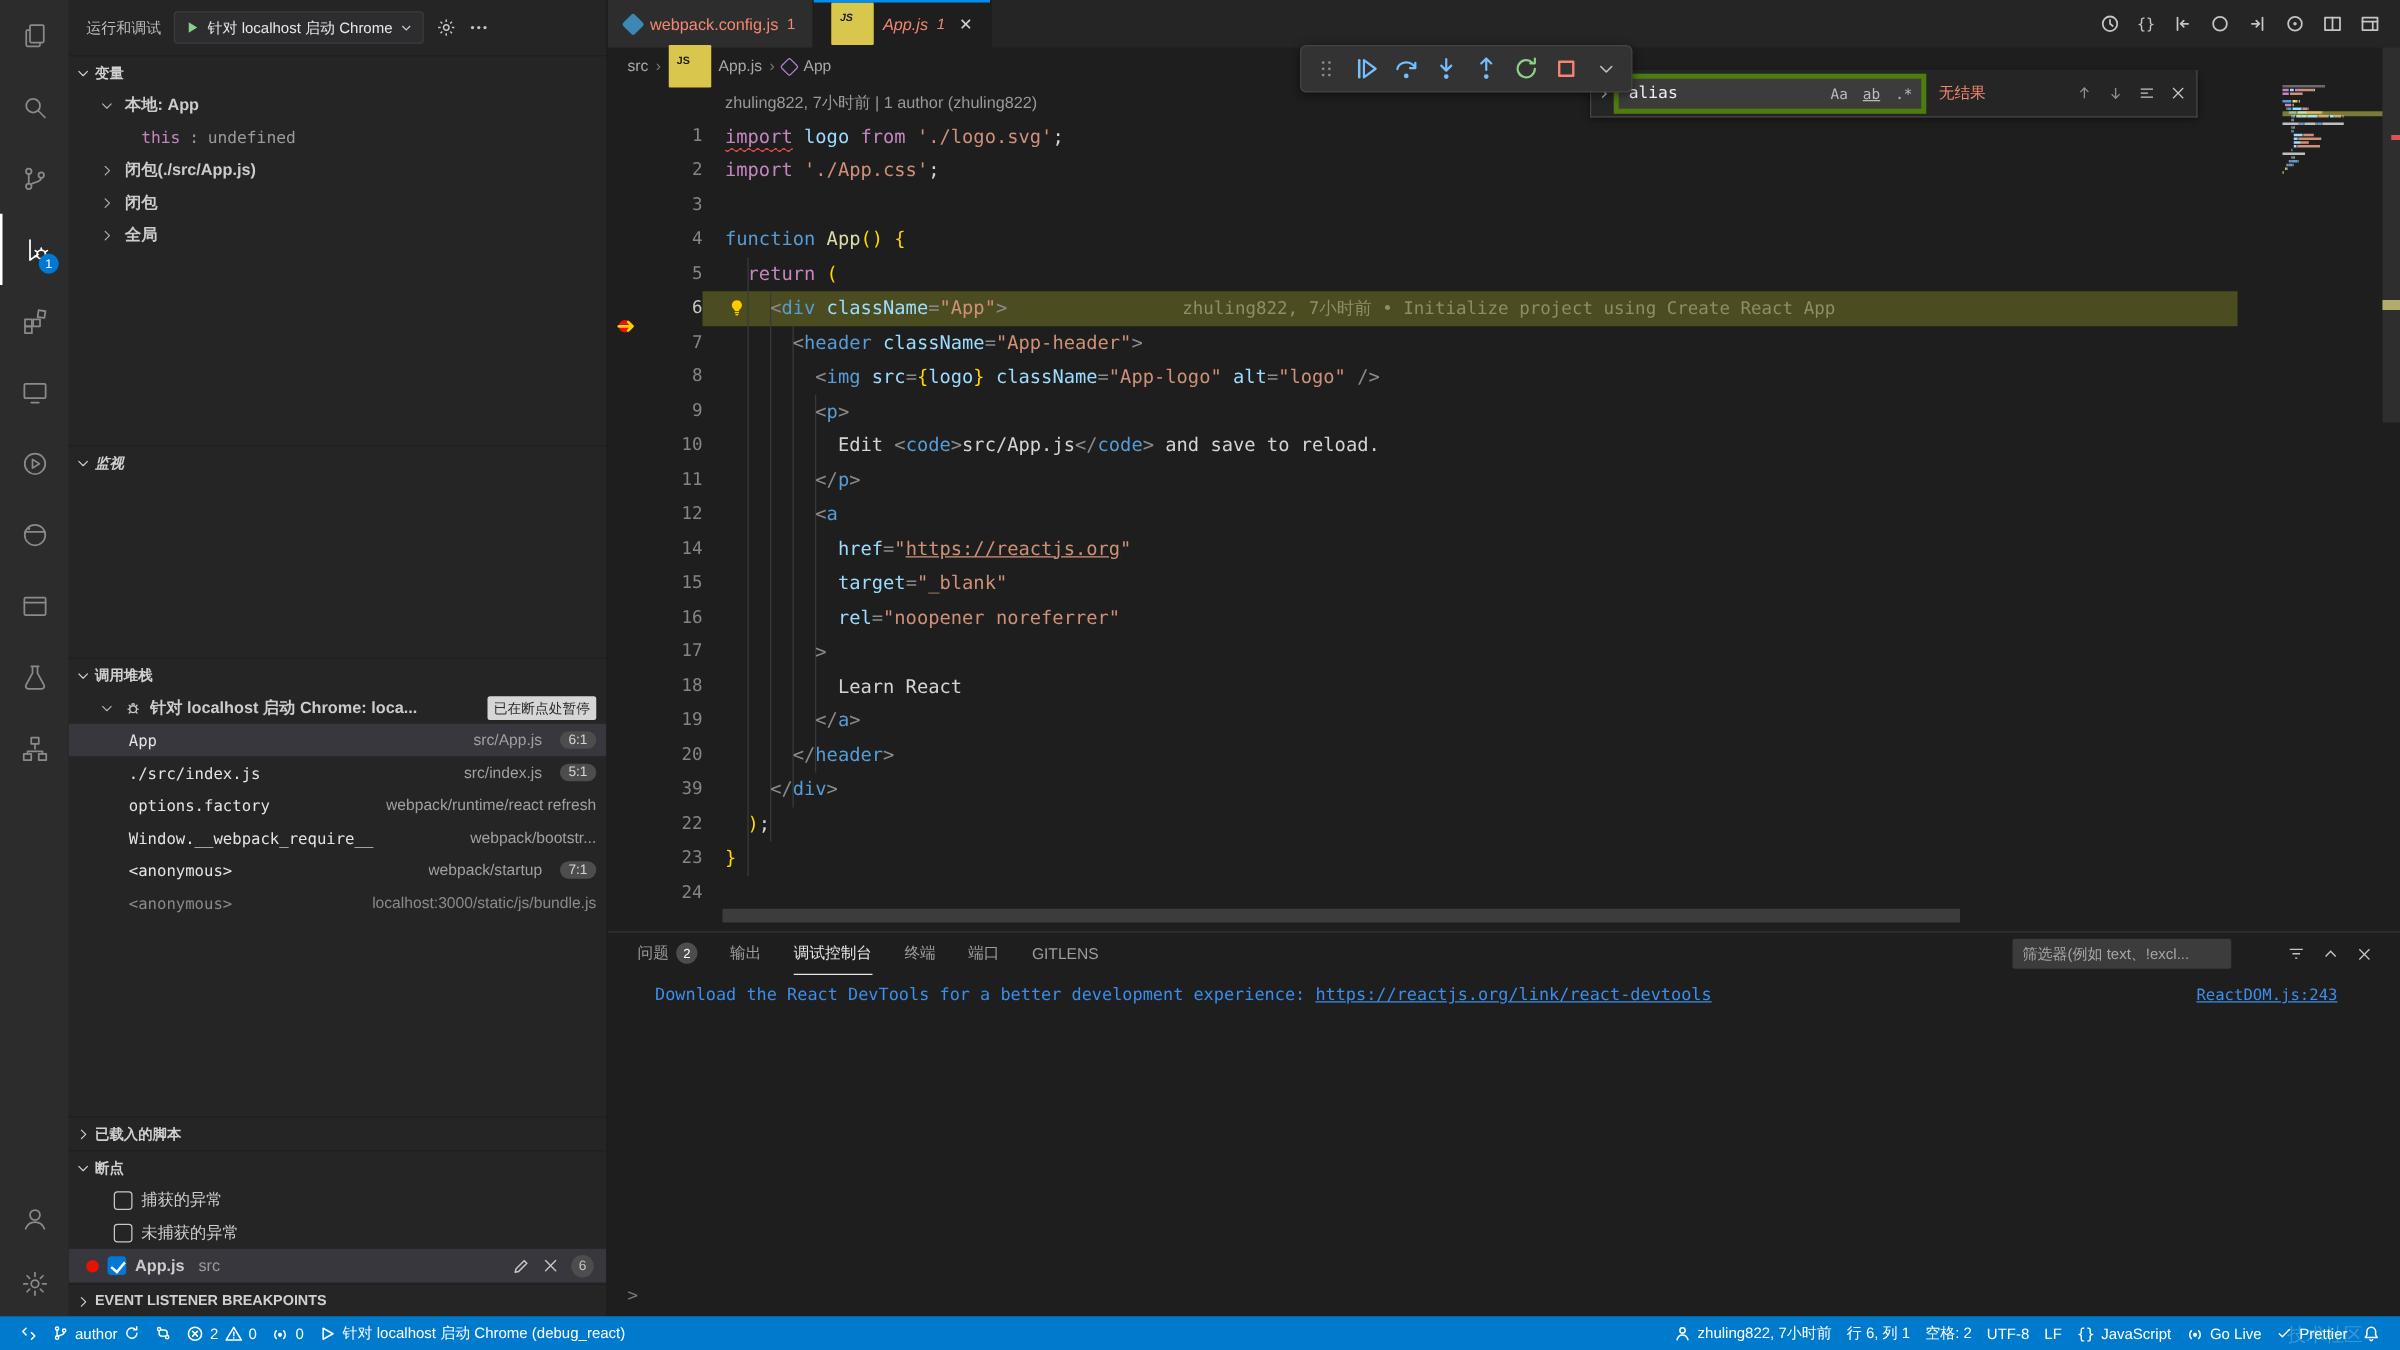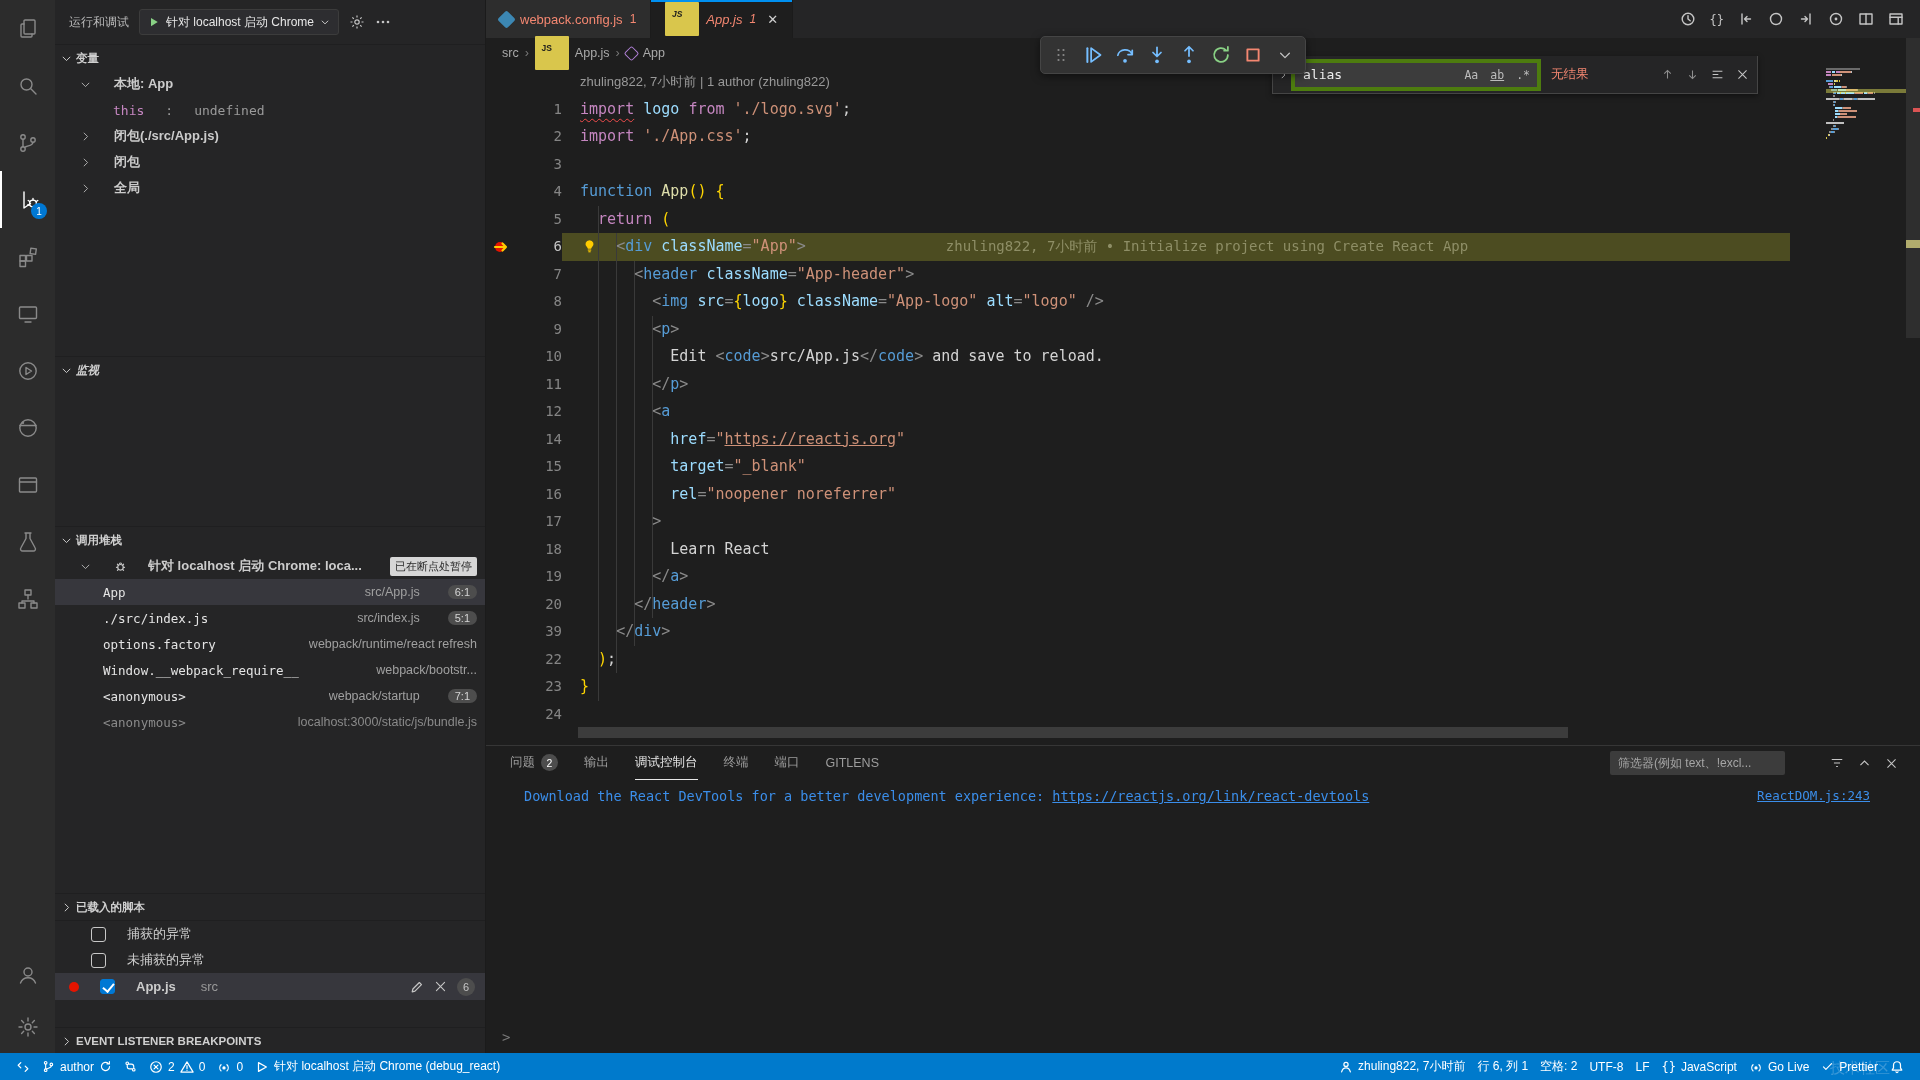--- a/index.html
+++ b/index.html
@@ -15,21 +15,21 @@
   .ab-badge { position:absolute; right:8px; bottom:9px; min-width:16px; height:16px; border-radius:9px; background:#0078d4; color:#fff; font-size:10px; display:flex; align-items:center; justify-content:center; padding:0 3px; }
 
   
   #sidebar { position:absolute; left:55px; top:0; width:431px; height:1053px; background:#252526; border-right:1px solid #1b1b1b; font-size:13px; }
   .sb-header { position:absolute; top:0; left:0; right:0; height:44px; display:flex; align-items:center; padding:0 10px 0 14px; gap:10px; }
   .sb-title { font-size:12px; color:#bbbbbb; white-space:nowrap; }
   .launch-box { display:flex; align-items:center; gap:6px; background:#2d2d30; border:1px solid #3c3c3c; border-radius:3px; height:26px; padding:0 8px; color:#e7e7e7; font-size:12px; min-width:0; flex:0 1 auto; cursor:pointer; }
   .launch-box .lbl { white-space:nowrap; overflow:hidden; text-overflow:ellipsis; max-width:168px; }
   .sb-section { position:absolute; left:0; right:0; border-top:1px solid #1f1f20; }
   .sec-head { height:26px; display:flex; align-items:center; gap:4px; padding-left:6px; font-weight:bold; font-size:11.5px; color:#d0d0d0; cursor:pointer; }
-  .tree-row { height:26px; display:flex; align-items:center; gap:21px; color:#cccccc; cursor:pointer; }
+  .tree-row { height:26px; display:flex; align-items:center; gap:7px; color:#cccccc; cursor:pointer; }
   .tree-row .chev { width:16px; display:flex; justify-content:center; color:#b0b0b0; }
   .kw-this { color:#c586c0; font-family:"DejaVu Sans Mono",monospace; }
   .val-undef { color:#9a9a9a; font-family:"DejaVu Sans Mono",monospace; }
   .frame-row { padding-left:48px; padding-right:8px; }
   .frame-row.sel { background:#37373d; }
   .frame-row .fname { font-family:"DejaVu Sans Mono",monospace; font-size:12.5px; color:#e4e4e4; white-space:nowrap; }
   .frame-row.dim .fname, .frame-row.dim .floc { color:#8a8a8a; }
   .floc { margin-left:auto; color:#a0a0a0; font-size:12.5px; white-space:nowrap; overflow:hidden; }
   .pill { background:#4d4d4d; color:#d4d4d4; border-radius:9px; font-size:11px; padding:1px 7px; margin-left:7px; flex:none; }
   .paused-badge { margin-left:auto; background:#d6d6d6; color:#2b2b2b; font-size:11px; border-radius:2px; padding:2px 5px; white-space:nowrap; }
@@ -50,21 +50,21 @@
   .tab .count { font-size:12px; }
   .tab .close { color:#d0d0d0; font-style:normal; margin-left:4px; }
   .title-actions { position:absolute; right:16px; top:0; height:38px; display:flex; align-items:center; gap:14px; color:#c5c5c5; }
   #breadcrumb { position:absolute; left:0; top:38px; right:0; height:30px; display:flex; align-items:center; gap:6px; padding-left:16px; font-size:12.5px; color:#a9a9a9; }
   .bc-sep { color:#7a7a7a; }
   .js-ico { width:15px; height:15px; background:#d9c64c; color:#20201d; font-size:8.5px; font-weight:bold; display:flex; align-items:flex-end; justify-content:flex-end; padding:17px; border-radius:1px; font-family:"Liberation Sans",sans-serif; }
   .wp-ico { width:13px; height:13px; background:#3c87b3; transform:rotate(45deg); border-radius:2px; flex:none; }
   .sym-ico { width:11px; height:11px; border:1.5px solid #b180d7; transform:rotate(45deg); border-radius:2px; flex:none; }
 
   #code { position:absolute; left:0; top:68px; right:0; font-family:"DejaVu Sans Mono", monospace; font-size:15px; }
-  .crow { height:27.5px; line-height:27.5px; display:flex; position:relative; white-space:pre; }
+  .crow { height:27.5px; line-height:27.5px; display:flex; position:relative; white-space:pre;align-items:center; }
   .glyph { width:36px; flex:none; position:relative; }
   .lnum { width:40px; flex:none; text-align:right; color:#858585; font-size:14px; }
   .crow.hl .lnum { color:#c6c6c6; }
   .ctext { margin-left:18px; position:relative; z-index:2; }
   .crow.hl::before { content:""; position:absolute; left:76px; right:130px; top:0; bottom:0; background:#4c4c21; z-index:0; }
   .lens { color:#999999; font-family:"Liberation Sans",sans-serif; font-size:13px; }
   .tk-k { color:#c586c0; } .tk-b { color:#569cd6; } .tk-f { color:#dcdcaa; }
   .tk-s { color:#ce9178; } .tk-v { color:#9cdcfe; } .tk-p { color:#8a8a8a; }
   .tk-w { color:#d4d4d4; } .tk-g { color:#ffd602; }
   .tk-e { text-decoration:underline wavy #f14c4c 1px; text-underline-offset:4px; }
@@ -359,20 +359,28 @@
       <div class="sec-head">
         <span class="chev">
           <svg width="11" height="11" viewBox="0 0 16 16" fill="none" stroke="currentColor" stroke-width="1.4" stroke-linecap="round" stroke-linejoin="round">
             <path d="M6 3l5 5-5 5"></path>
           </svg>
         </span>
         <span>已载入的脚本</span>
       </div>
     </div>
   <div class="sb-section" id="sec-breakpoints" style="top:920px;height:107px;">
+      <div class="sec-head">
+        <span class="chev">
+          <svg width="11" height="11" viewBox="0 0 16 16" fill="none" stroke="currentColor" stroke-width="1.4" stroke-linecap="round" stroke-linejoin="round">
+            <path d="M3 6l5 5 5-5"></path>
+          </svg>
+        </span>
+        <span>断点</span>
+      </div>
       <div class="tree-row" style="padding-left: 36px;">
         <span class="cb"></span>
         <span>捕获的异常</span>
       </div>
       <div class="tree-row" style="padding-left: 36px;">
         <span class="cb"></span>
         <span>未捕获的异常</span>
       </div>
       <div class="tree-row bp-row sel" style="padding-left: 14px; padding-right: 10px; height: 27px;">
         <span class="bp-dot"></span>

